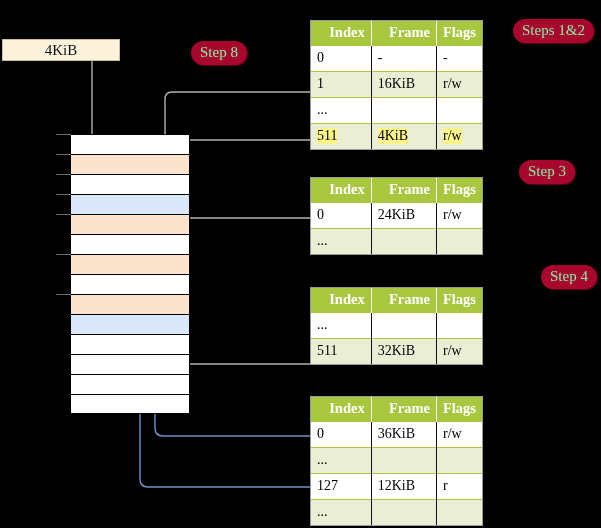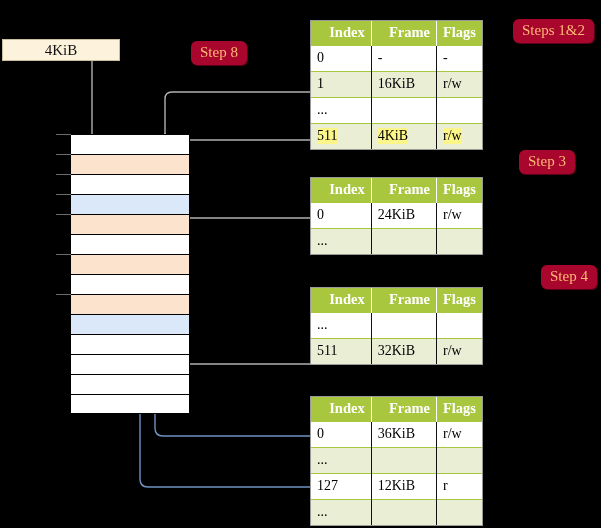--- a/index.html
+++ b/index.html
@@ -15,23 +15,23 @@
 
   
   .srcbox{
     position:absolute;background:#fdf3dc;border:1px solid #c9bf9a;
     box-sizing:border-box;display:flex;align-items:center;justify-content:center;
     font-size:15px;color:#111;
   }
 
   
   .badge{
-    position:absolute;background:#a8062c;color:#fdba74;
+    position:absolute;background:#a8062c;color:#86efac;
     font-size:15px;line-height:1;padding:4px 9px 5px 9px;
-    border-radius:6px;white-space:nowrap;
+    border-radius:12px;white-space:nowrap;
     box-shadow:1px 1px 0 #5a0017;
   }
 
   
   .memcol{position:absolute;box-sizing:border-box;}
   .memrow{
     position:absolute;left:0;box-sizing:border-box;
     border:1px solid #000;border-bottom:none;background:#fff;
   }
   .memrow.last{border-bottom:1px solid #000;}
@@ -108,21 +108,21 @@
   <div class="srcbox" style="left:2px;top:39px;width:118px;height:22px;">
     <span>4KiB</span>
   </div>
 
   <div class="badge" style="left:191px;top:41px;">
     <span>Step 8</span>
   </div>
   <div class="badge" style="left:513px;top:19px;">
     <span>Steps 1&amp;2</span>
   </div>
-  <div class="badge" style="left:519px;top:150px;">
+  <div class="badge" style="left:519px;top:160px;">
     <span>Step 3</span>
   </div>
   <div class="badge" style="left:541px;top:265px;">
     <span>Step 4</span>
   </div>
 
   <div class="memcol" id="memcol" style="left:70px;top:134px;width:120px;height:280px;">
       <div class="memrow" style="top: 0px; width: 120px; height: 20px;"></div>
       <div class="memrow peach" style="top: 20px; width: 120px; height: 20px;"></div>
       <div class="memrow" style="top: 40px; width: 120px; height: 20px;"></div>

